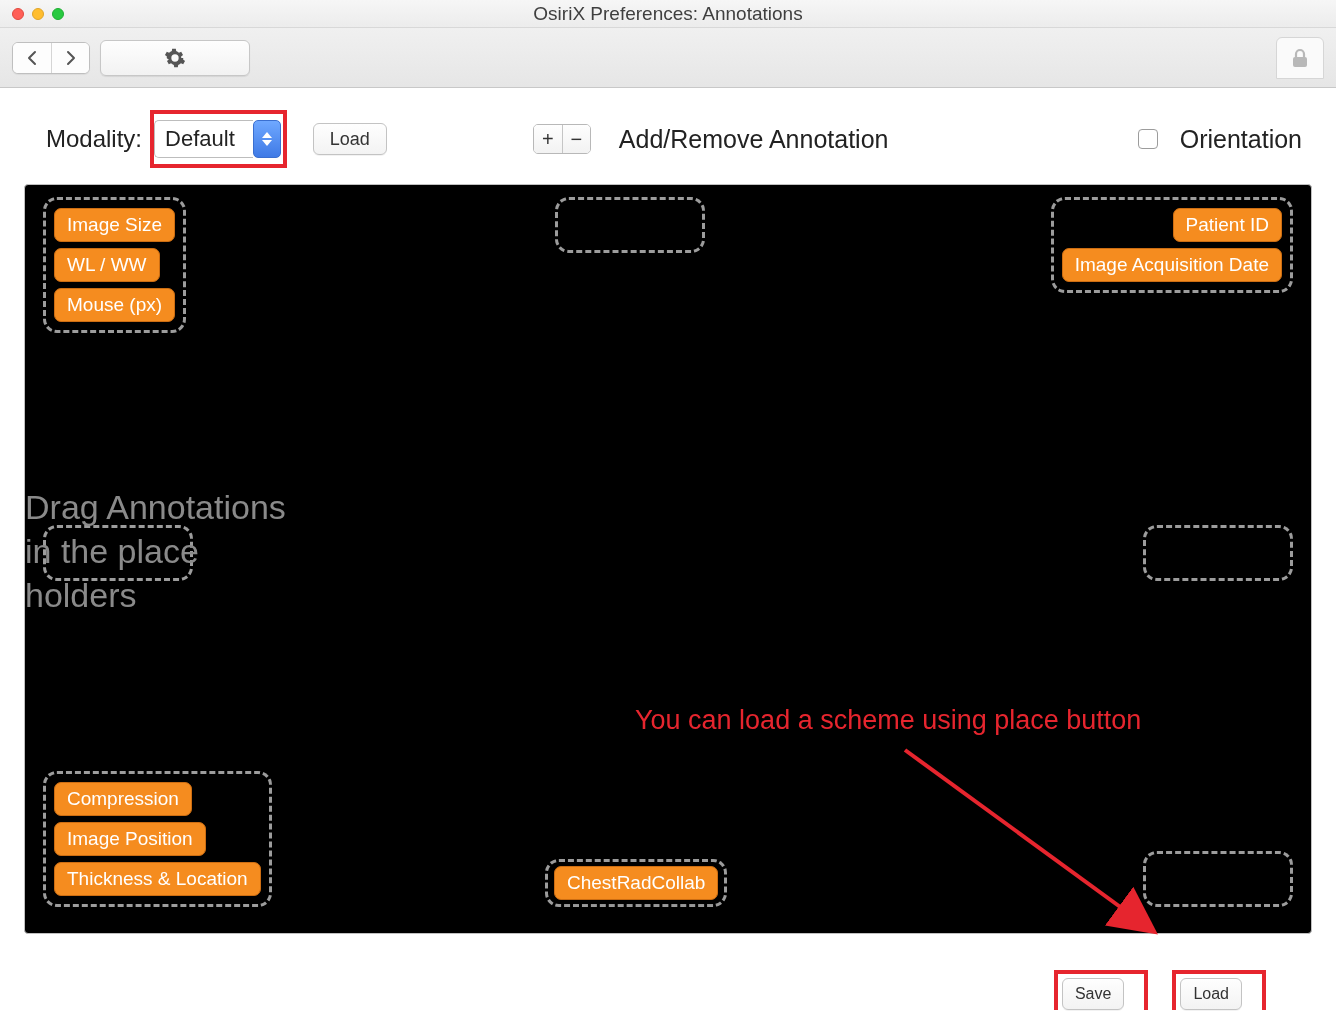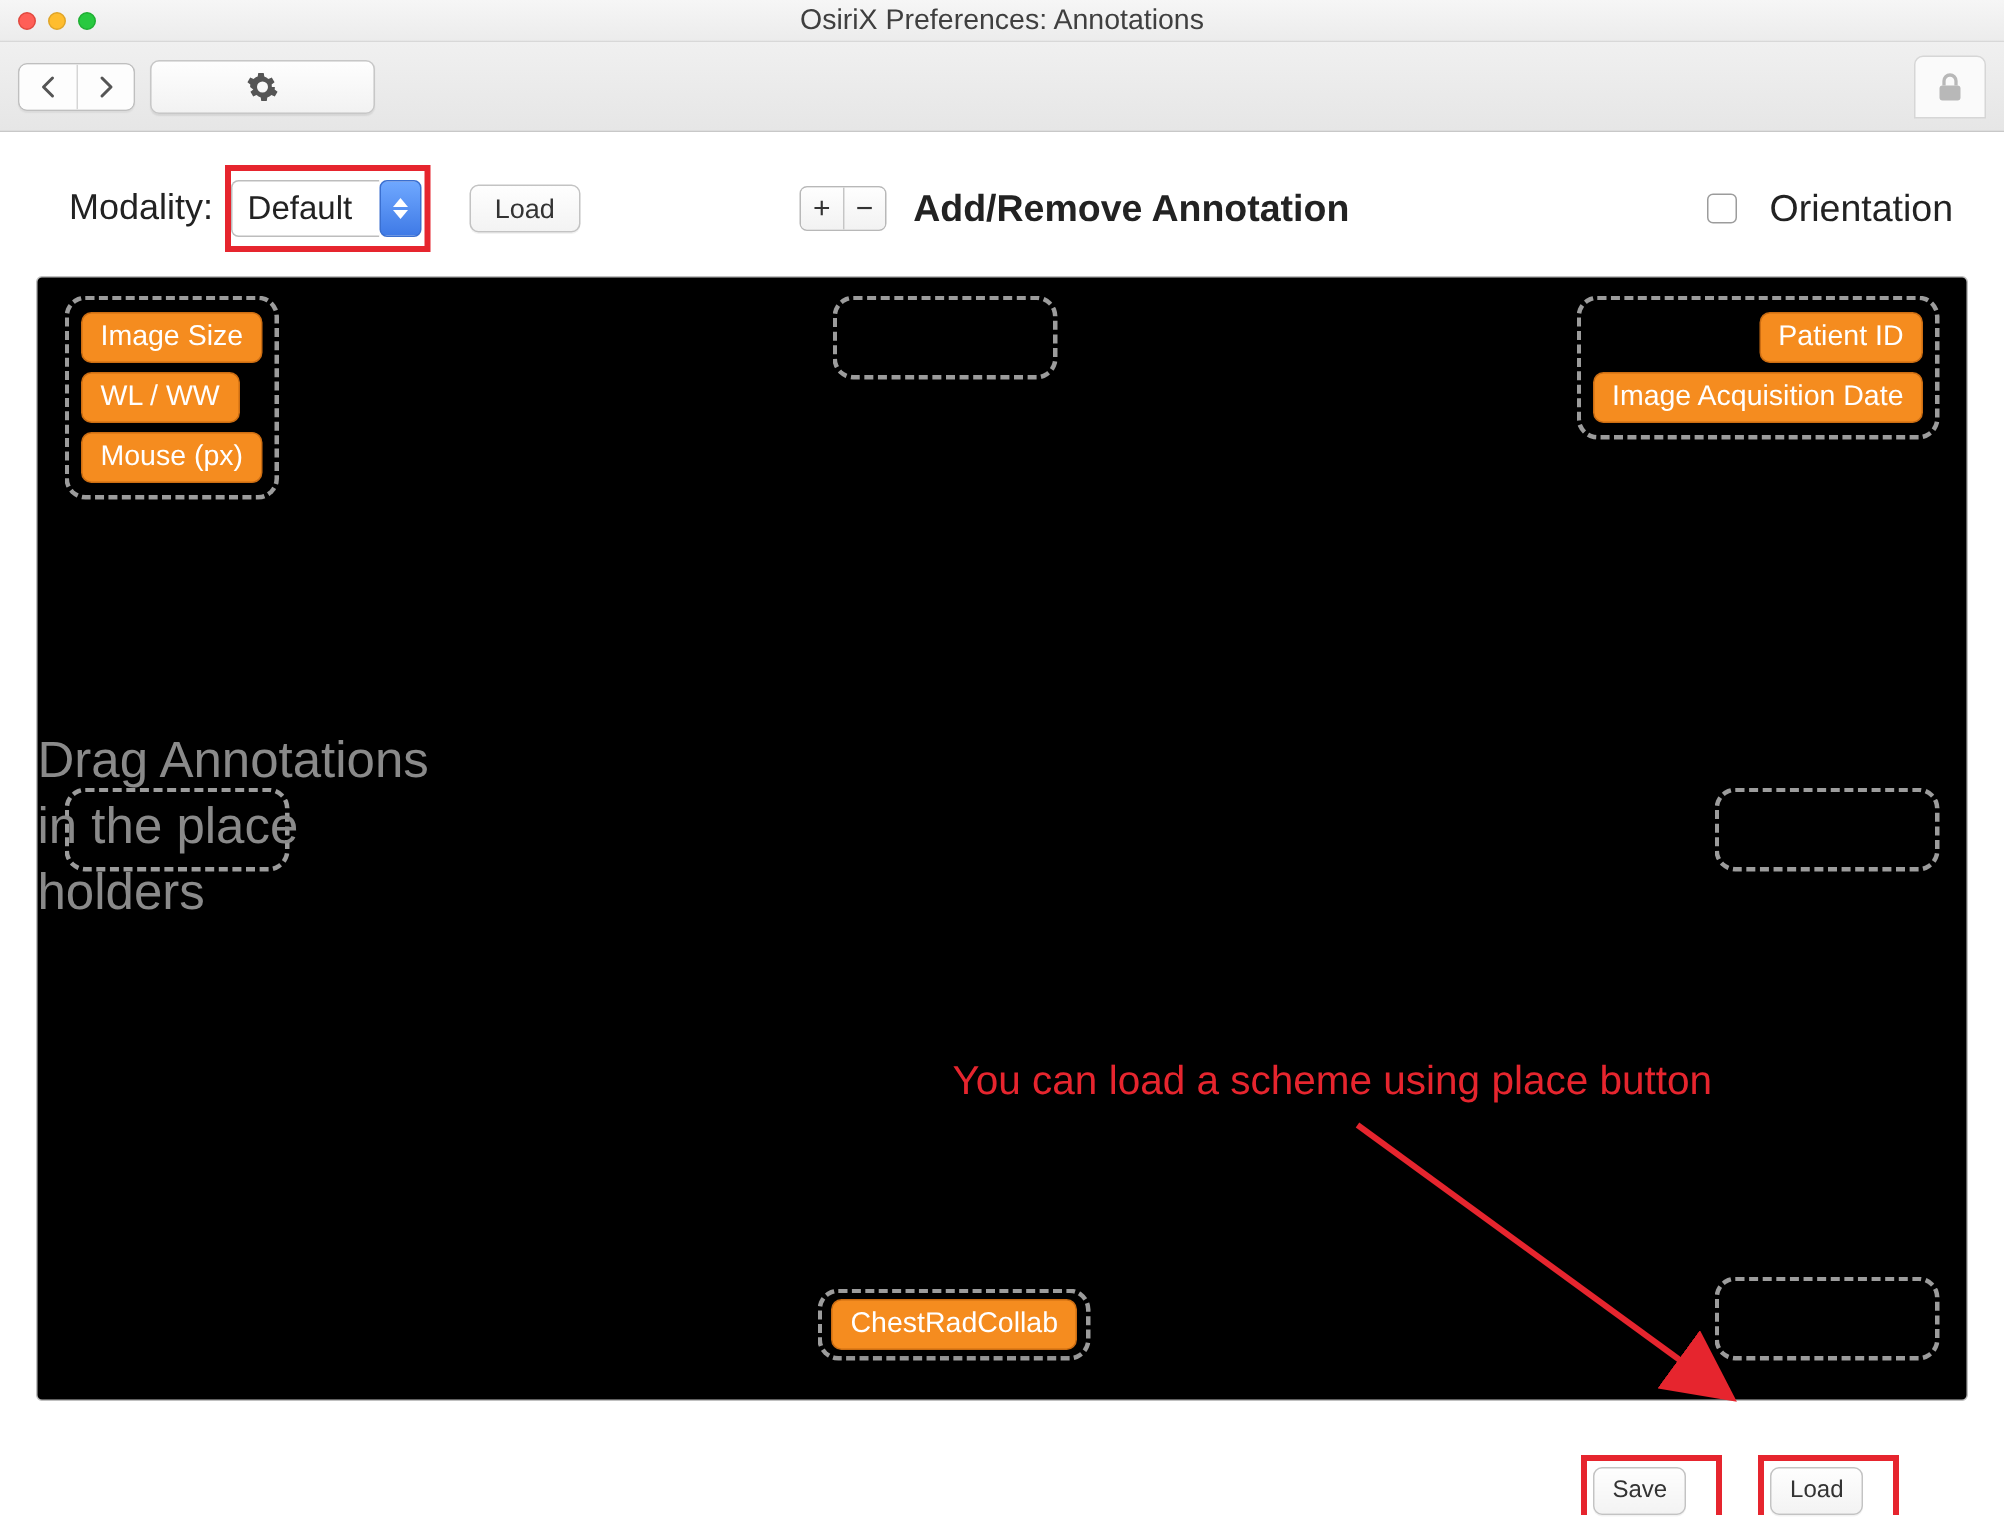--- a/index.html
+++ b/index.html
@@ -306,21 +306,21 @@
   <div style="width:10px"></div>
   <button class="mac-btn">Load</button>
 
   <div style="width:130px"></div>
 
   <div class="plusminus">
     <button>+</button>
     <button>−</button>
   </div>
 
-  <span class="section-label" style="margin-left:10px;font-weight:bold;">Add/Remove Annotation</span>
+  <span class="section-label" style="margin-left:20px;">Add/Remove Annotation</span>
 
   <div class="orientation-check">
     <div class="checkbox"></div>
     <span class="section-label">Orientation</span>
   </div>
 </div>
 
 <div class="canvas">
 
   <div class="dropzone" style="left:18px; top:12px; min-width:140px;">
@@ -333,20 +333,25 @@
 
   <div class="dropzone right-align" style="right:18px; top:12px; min-width:230px;">
     <div class="tag">Patient ID</div>
     <div class="tag">Image Acquisition Date</div>
   </div>
 
   <div class="dropzone empty-sm" style="left:18px; top:340px;"></div>
 
   <div class="dropzone empty-sm" style="right:18px; top:340px;"></div>
 
+  <div class="dropzone" style="left:18px; bottom:26px; min-width:220px;">
+    <div class="tag">Compression</div>
+    <div class="tag">Image Position</div>
+    <div class="tag">Thickness &amp; Location</div>
+  </div>
 
   <div class="dropzone" style="left:520px; bottom:26px; padding:4px 6px;">
     <div class="tag">ChestRadCollab</div>
   </div>
 
   <div class="dropzone empty-sm" style="right:18px; bottom:26px;"></div>
 
   <div class="center-text">
     <span>Drag Annotations</span><br>
     <span>in the place</span><br>

